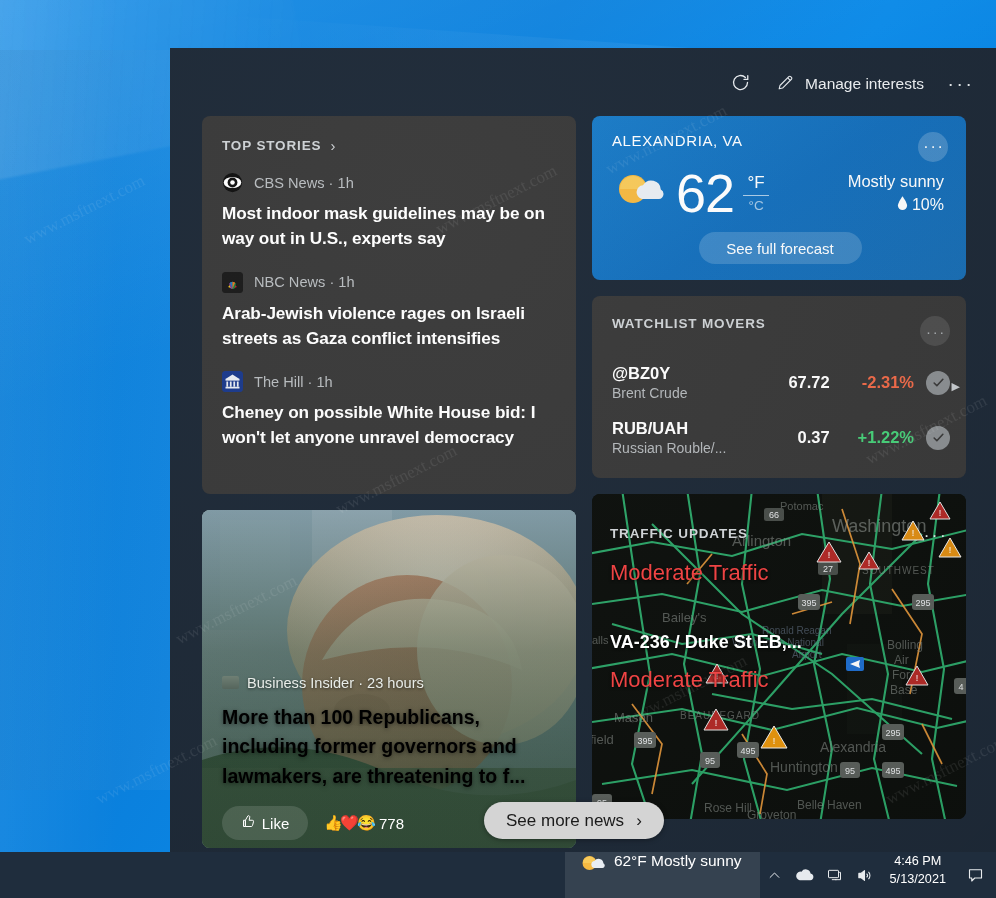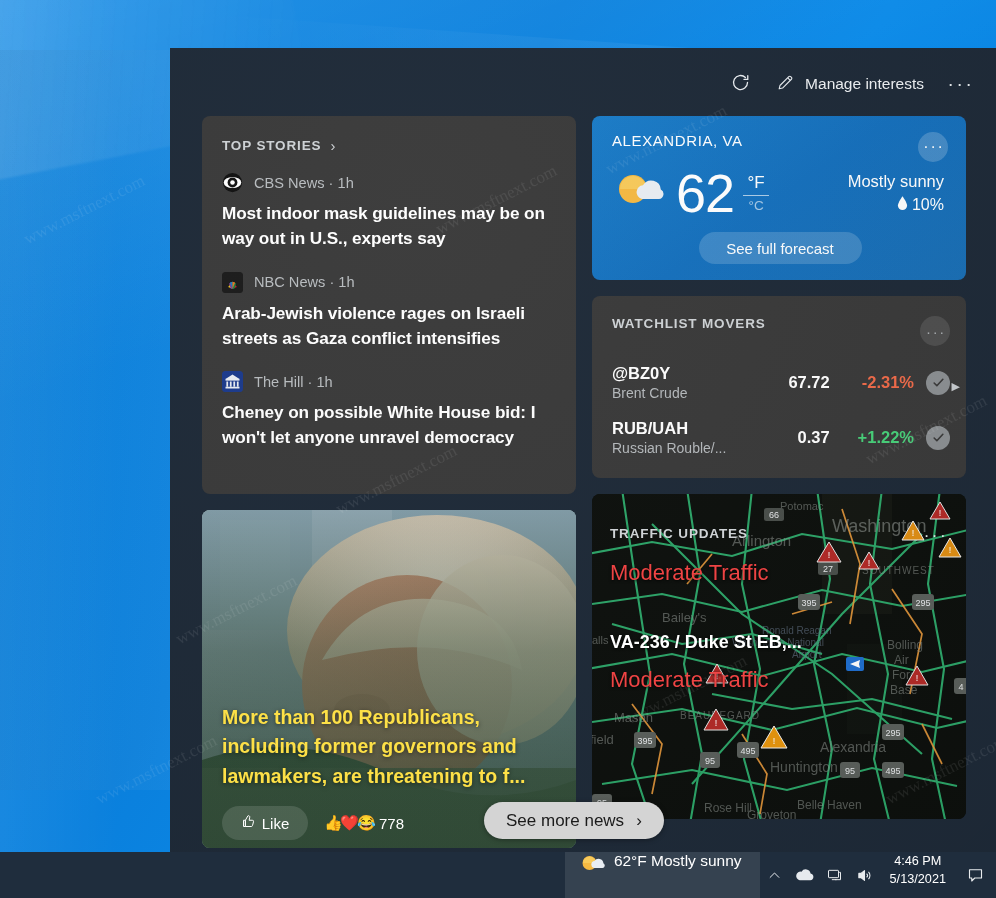--- a/index.html
+++ b/index.html
@@ -165,21 +165,21 @@
   #photo-card { height: 338px; margin-top: 16px; border-radius: 8px; position: relative; overflow: hidden; background:#4e6a52; }
   #photo-bg { position: absolute; inset: 0; }
   #photo-shade {
     position: absolute; inset: 0;
     background: linear-gradient(180deg, rgba(40,70,60,0.12) 0%, rgba(48,74,55,0.55) 42%, rgba(46,72,52,0.82) 100%);
   }
   .pc-content { position: absolute; left: 20px; right: 18px; bottom: 8px; z-index: 3; }
   .pc-src { display: flex; align-items: center; gap: 8px; margin-bottom: 12px; }
   .pc-src-badge { width: 17px; height: 13px; border-radius: 2px; background: linear-gradient(#6f7f74,#55655c); flex:none; }
   .pc-src-name { color: #e8ece8; font-size: 14.6px; text-shadow: 0 1px 3px rgba(0,0,0,.6); }
-  .pc-title { color: #fde047; font-size: 19.5px; font-weight: 700; line-height: 1.53; text-shadow: 0 1px 4px rgba(0,0,0,.5); }
+  .pc-title { color: #000000; font-size: 19.5px; font-weight: 700; line-height: 1.53; text-shadow: 0 1px 4px rgba(0,0,0,.5); }
   .pc-actions { display: flex; align-items: center; gap: 16px; margin-top: 14px; }
   .pc-like {
     height: 34px; width: 86px; border-radius: 17px; background: rgba(255,255,255,0.13);
     display: flex; align-items: center; justify-content: center; gap: 6px;
     color: #fff; font-size: 15px; cursor: pointer;
   }
   .pc-react { display: flex; align-items: center; gap: 5px; color: #fff; font-size: 15px; }
   .pc-emoji { font-size: 15px; letter-spacing: -2px; }
   .pc-comment { margin-left: auto; color: #fff; }
 
@@ -337,20 +337,24 @@
           <ellipse cx="235" cy="120" rx="150" ry="115" fill="url(#hairg)"></ellipse>
           <ellipse cx="205" cy="175" rx="105" ry="110" fill="url(#faceg)"></ellipse>
           <ellipse cx="300" cy="140" rx="85" ry="95" fill="#e3d5bf" opacity="0.85"></ellipse>
           <path d="M120 150 q40 -70 120 -60 q70 10 80 70 q-90 -40 -200 -10z" fill="#e8dcc6" opacity="0.8"></path>
           <ellipse cx="160" cy="200" rx="28" ry="16" fill="#b4795c" opacity="0.55"></ellipse>
           <path d="M0 250 q90 -30 180 10 q100 45 194 10 L374 338 L0 338z" fill="#2f4f39"></path>
           <rect x="0" y="258" width="374" height="80" fill="#47604a" opacity="0.75"></rect>
         </svg>
         <div id="photo-shade"></div>
         <div class="pc-content">
+          <div class="pc-src">
+            <span class="pc-src-badge"></span>
+            <span class="pc-src-name">Business Insider · 23 hours</span>
+          </div>
           <div class="pc-title">More than 100 Republicans, including former governors and lawmakers, are threatening to f...</div>
           <div class="pc-actions">
             <div class="pc-like">
               <span>
                 <svg width="15" height="15" viewBox="0 0 24 24" fill="none" stroke="#fff" stroke-width="1.6" stroke-linejoin="round">
                   <path d="M7 10v10H4V10z"></path>
                     <path d="M7 10l4-7a2 2 0 0 1 3 2l-1 5h5a2 2 0 0 1 2 2.4l-1.6 6A2 2 0 0 1 16.5 20H7z"></path>
                 </svg>
               </span>
               <span>Like</span>

